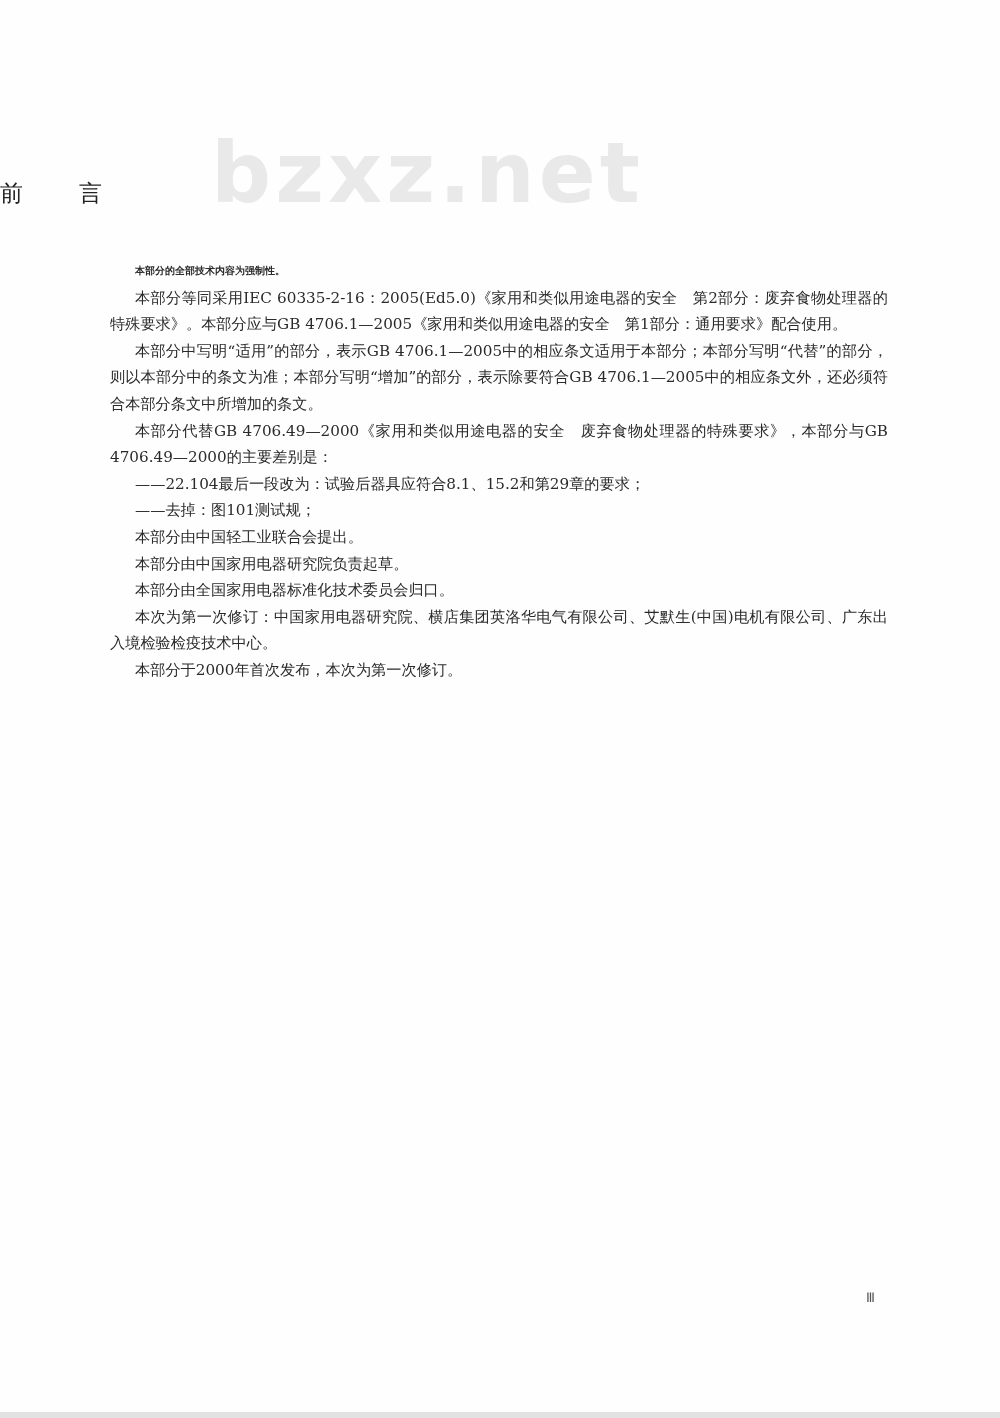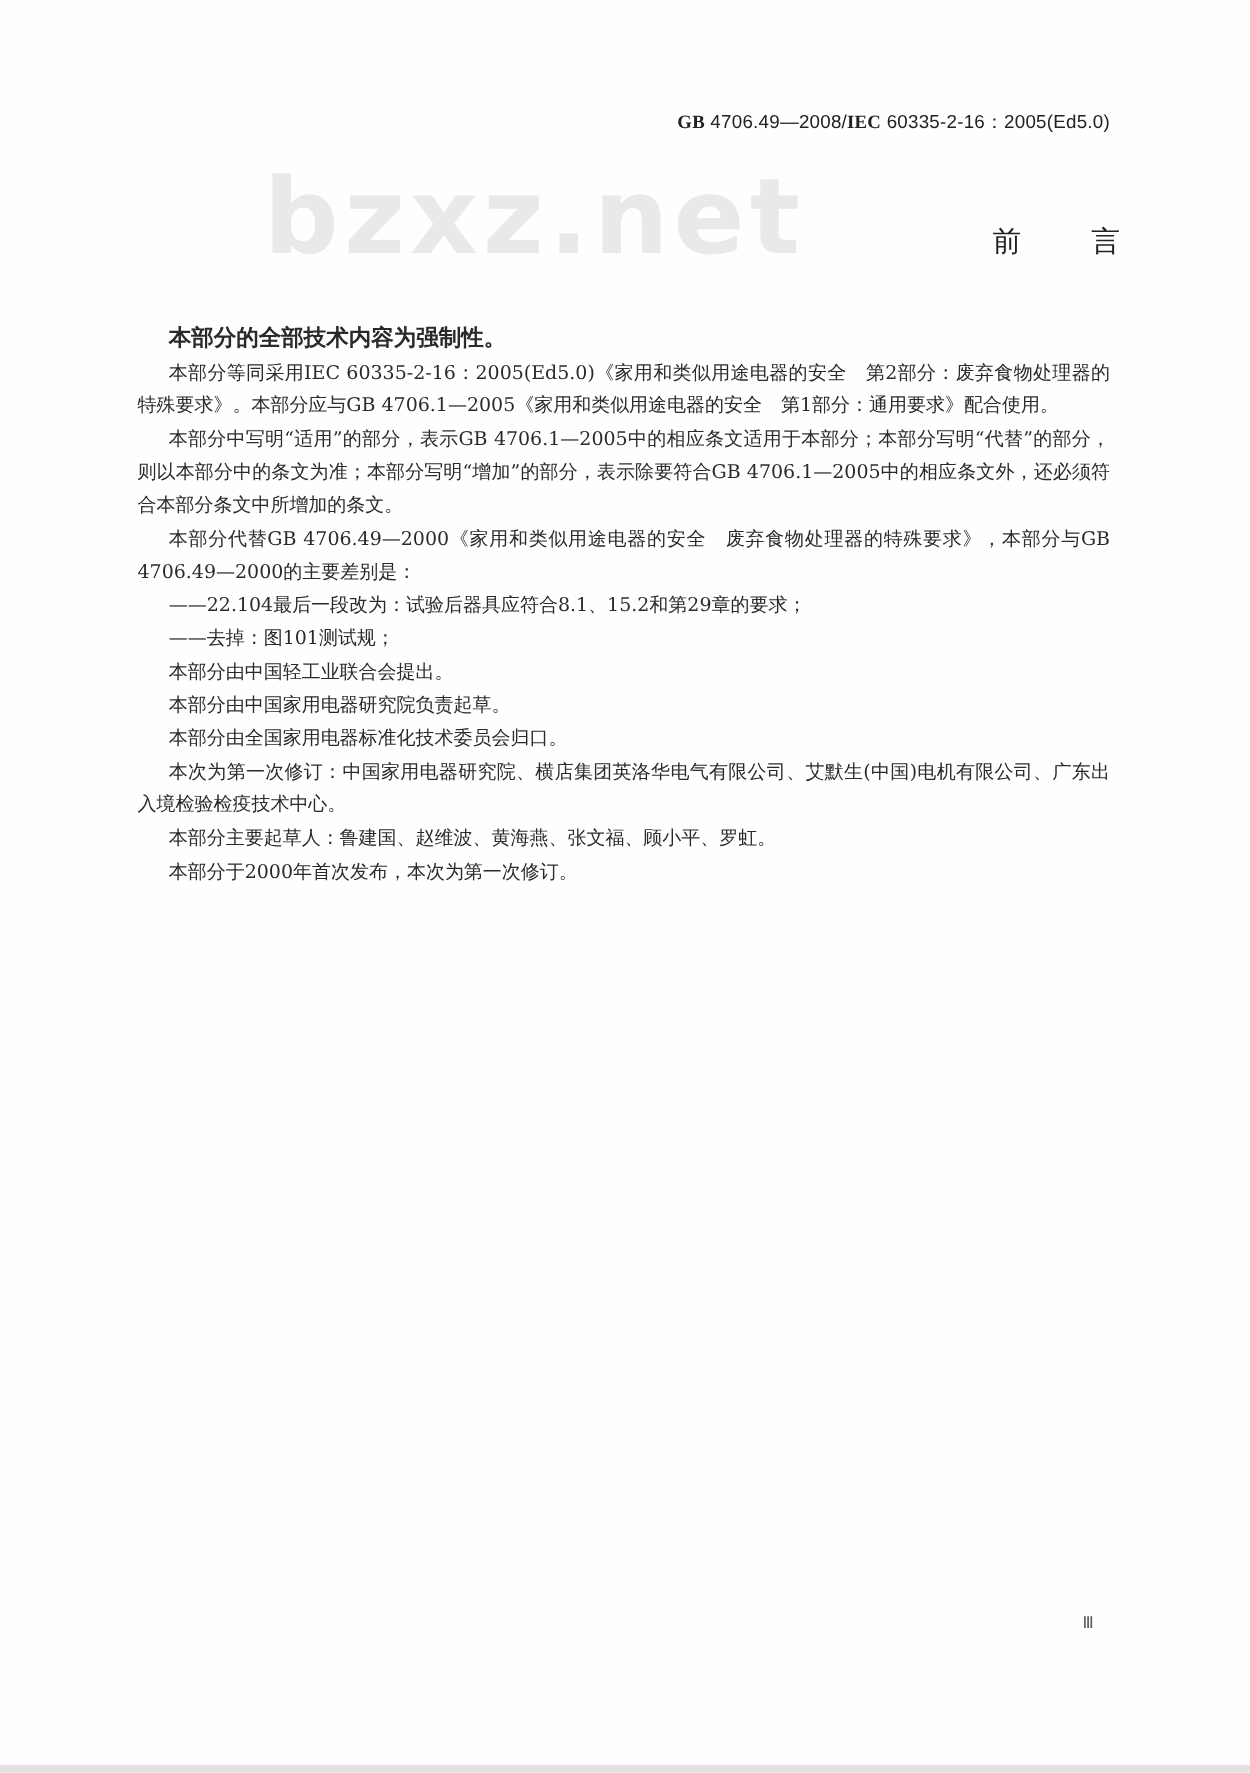--- a/index.html
+++ b/index.html
@@ -12,63 +12,57 @@
   .header-code {
     position:absolute; right:112px; top:88px; font-size:15px; letter-spacing:0.2px; color:#222;
     font-family:"Liberation Sans", "DejaVu Sans", sans-serif;
   }
   .header-code b { font-family:"Liberation Serif", serif; font-weight:bold; }
   .watermark {
     position:absolute; left:211px; top:128px; font-family:"DejaVu Sans", sans-serif; font-weight:bold;
     font-size:84px; color:#e9e9e9; letter-spacing:4px; line-height:90px; z-index:0;
   }
   .title {
-    position:absolute; left:0; width:896px; top:178px; text-align:right; z-index:1;
+    position:absolute; left:0; width:896px; top:178px; text-align:left; z-index:1;
     font-family:"DejaVu Sans", sans-serif; font-size:23px; color:#222;
   }
   .title span { display:inline-block; }
   .title .gap { width:56px; }
   .body-text {
     position:absolute; left:110px; top:258px; width:778px; font-size:15.2px; line-height:26.6px; z-index:1;
     text-align:justify;
   }
   .body-text p { margin:0; text-indent:25px; }
-  .body-text p.bold { font-family:"DejaVu Sans", sans-serif; font-weight:bold; font-size:18px; }
+  .body-text p.bold { font-family:"DejaVu Sans", sans-serif; font-weight:bold; font-size:10px; }
   .body-text p.dash { text-indent:25px; }
   .page-number {
     position:absolute; left:866px; top:1290px; font-size:13px; color:#555;
     font-family:"Liberation Serif", serif;
   }
 </style>
 </head>
 <body>
 
 <div class="page">
-  <div class="header-code">
-    <b>GB</b>
-    <span>4706.49—2008/</span><b>IEC</b>
-    <span>60335-2-16：2005(Ed5.0)</span>
-  </div>
 
   <div class="watermark">bzxz.net</div>
 
   <div class="title">
     <span>前</span><span class="gap"></span><span>言</span>
   </div>
 
   <div class="body-text">
     <p class="bold">本部分的全部技术内容为强制性。</p>
     <p>本部分等同采用IEC 60335-2-16：2005(Ed5.0)《家用和类似用途电器的安全　第2部分：废弃食物处理器的特殊要求》。本部分应与GB 4706.1—2005《家用和类似用途电器的安全　第1部分：通用要求》配合使用。</p>
     <p>本部分中写明“适用”的部分，表示GB 4706.1—2005中的相应条文适用于本部分；本部分写明“代替”的部分，则以本部分中的条文为准；本部分写明“增加”的部分，表示除要符合GB 4706.1—2005中的相应条文外，还必须符合本部分条文中所增加的条文。</p>
     <p>本部分代替GB 4706.49—2000《家用和类似用途电器的安全　废弃食物处理器的特殊要求》，本部分与GB 4706.49—2000的主要差别是：</p>
     <p class="dash">——22.104最后一段改为：试验后器具应符合8.1、15.2和第29章的要求；</p>
     <p class="dash">——去掉：图101测试规；</p>
     <p>本部分由中国轻工业联合会提出。</p>
     <p>本部分由中国家用电器研究院负责起草。</p>
     <p>本部分由全国家用电器标准化技术委员会归口。</p>
     <p>本次为第一次修订：中国家用电器研究院、横店集团英洛华电气有限公司、艾默生(中国)电机有限公司、广东出入境检验检疫技术中心。</p>
-    <p>本部分主要起草人：鲁建国、赵维波、黄海燕、张文福、顾小平、罗虹。</p>
     <p>本部分于2000年首次发布，本次为第一次修订。</p>
   </div>
 
   <div class="page-number">Ⅲ</div>
 </div>
 <div class="bottom-strip"></div>
 
 </body></html>

